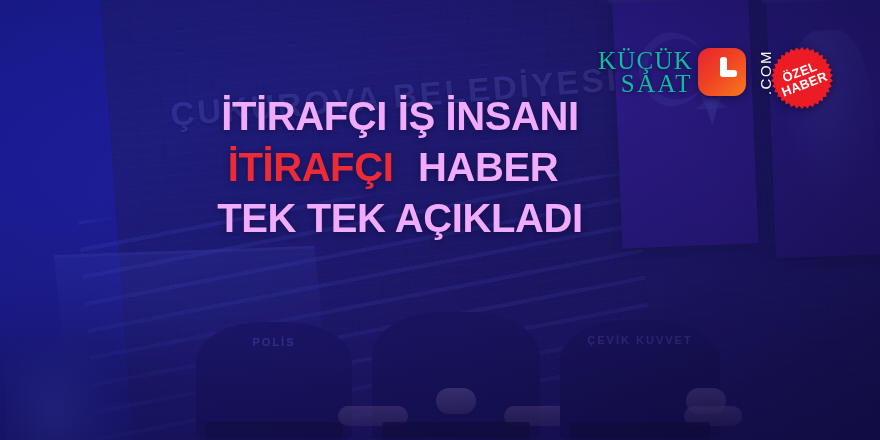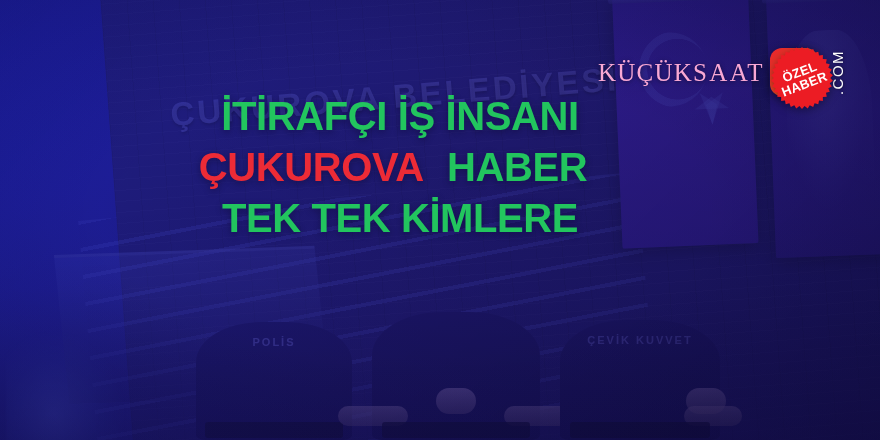--- a/index.html
+++ b/index.html
@@ -175,33 +175,33 @@
   }
   .hl-line{
     font-size:40px;
     font-weight:800;
     letter-spacing:-0.4px;
     margin:0 0 11px 0;
     white-space:nowrap;
     text-shadow:0 2px 7px rgba(10,6,40,.45);
   }
   .hl-line:last-child{margin-bottom:0;}
-  .w{color:#22c55e;margin-left:14px;}
+  .w{color:#f0abfc;margin-left:14px;}
   .r{color:#ec2b36;}
 
   
   .logo{
     position:absolute;left:598px;top:48px;
     display:flex;align-items:center;
     z-index:9;
   }
   .logo-word{
-    display:flex;flex-direction:row;align-items:center;
+    display:flex;flex-direction:column;align-items:flex-end;
     font-family:"Liberation Serif", serif;
-    color:#f9a8d4;
+    color:#14b8a6;
     line-height:.92;
     text-shadow:0 1px 4px rgba(0,0,0,.5);
   }
   .logo-kucuk{font-size:25px;letter-spacing:1.2px;}
   .logo-saat{font-size:25px;letter-spacing:2.4px;}
   .logo-mark{
     position:relative;
     width:48px;height:48px;border-radius:12px;
     margin:0 3px 0 5px;
     background:linear-gradient(135deg,#e8242e 0%,#ef4424 48%,#f77a1c 100%);
@@ -300,24 +300,24 @@
     <div class="duotone"></div>
     <div class="tint"></div>
     <div class="vignette"></div>
   </div>
 
   <div class="headline">
     <div class="hl-line">
       <span class="w">İTİRAFÇI İŞ İNSANI</span>
     </div>
     <div class="hl-line">
-      <span class="r">ÇUKUROVA </span><span class="w">HABER</span>
+      <span class="r">İTİRAFÇI </span><span class="w">HABER</span>
     </div>
     <div class="hl-line">
-      <span class="w">TEK TEK KİMLERE</span>
+      <span class="w">TEK TEK AÇIKLADI</span>
     </div>
   </div>
 
   <div class="logo">
     <div class="logo-word">
       <span class="logo-kucuk">KÜÇÜK</span>
       <span class="logo-saat">SAAT</span>
     </div>
     <div class="logo-mark">
       <span class="hand-v"></span>

